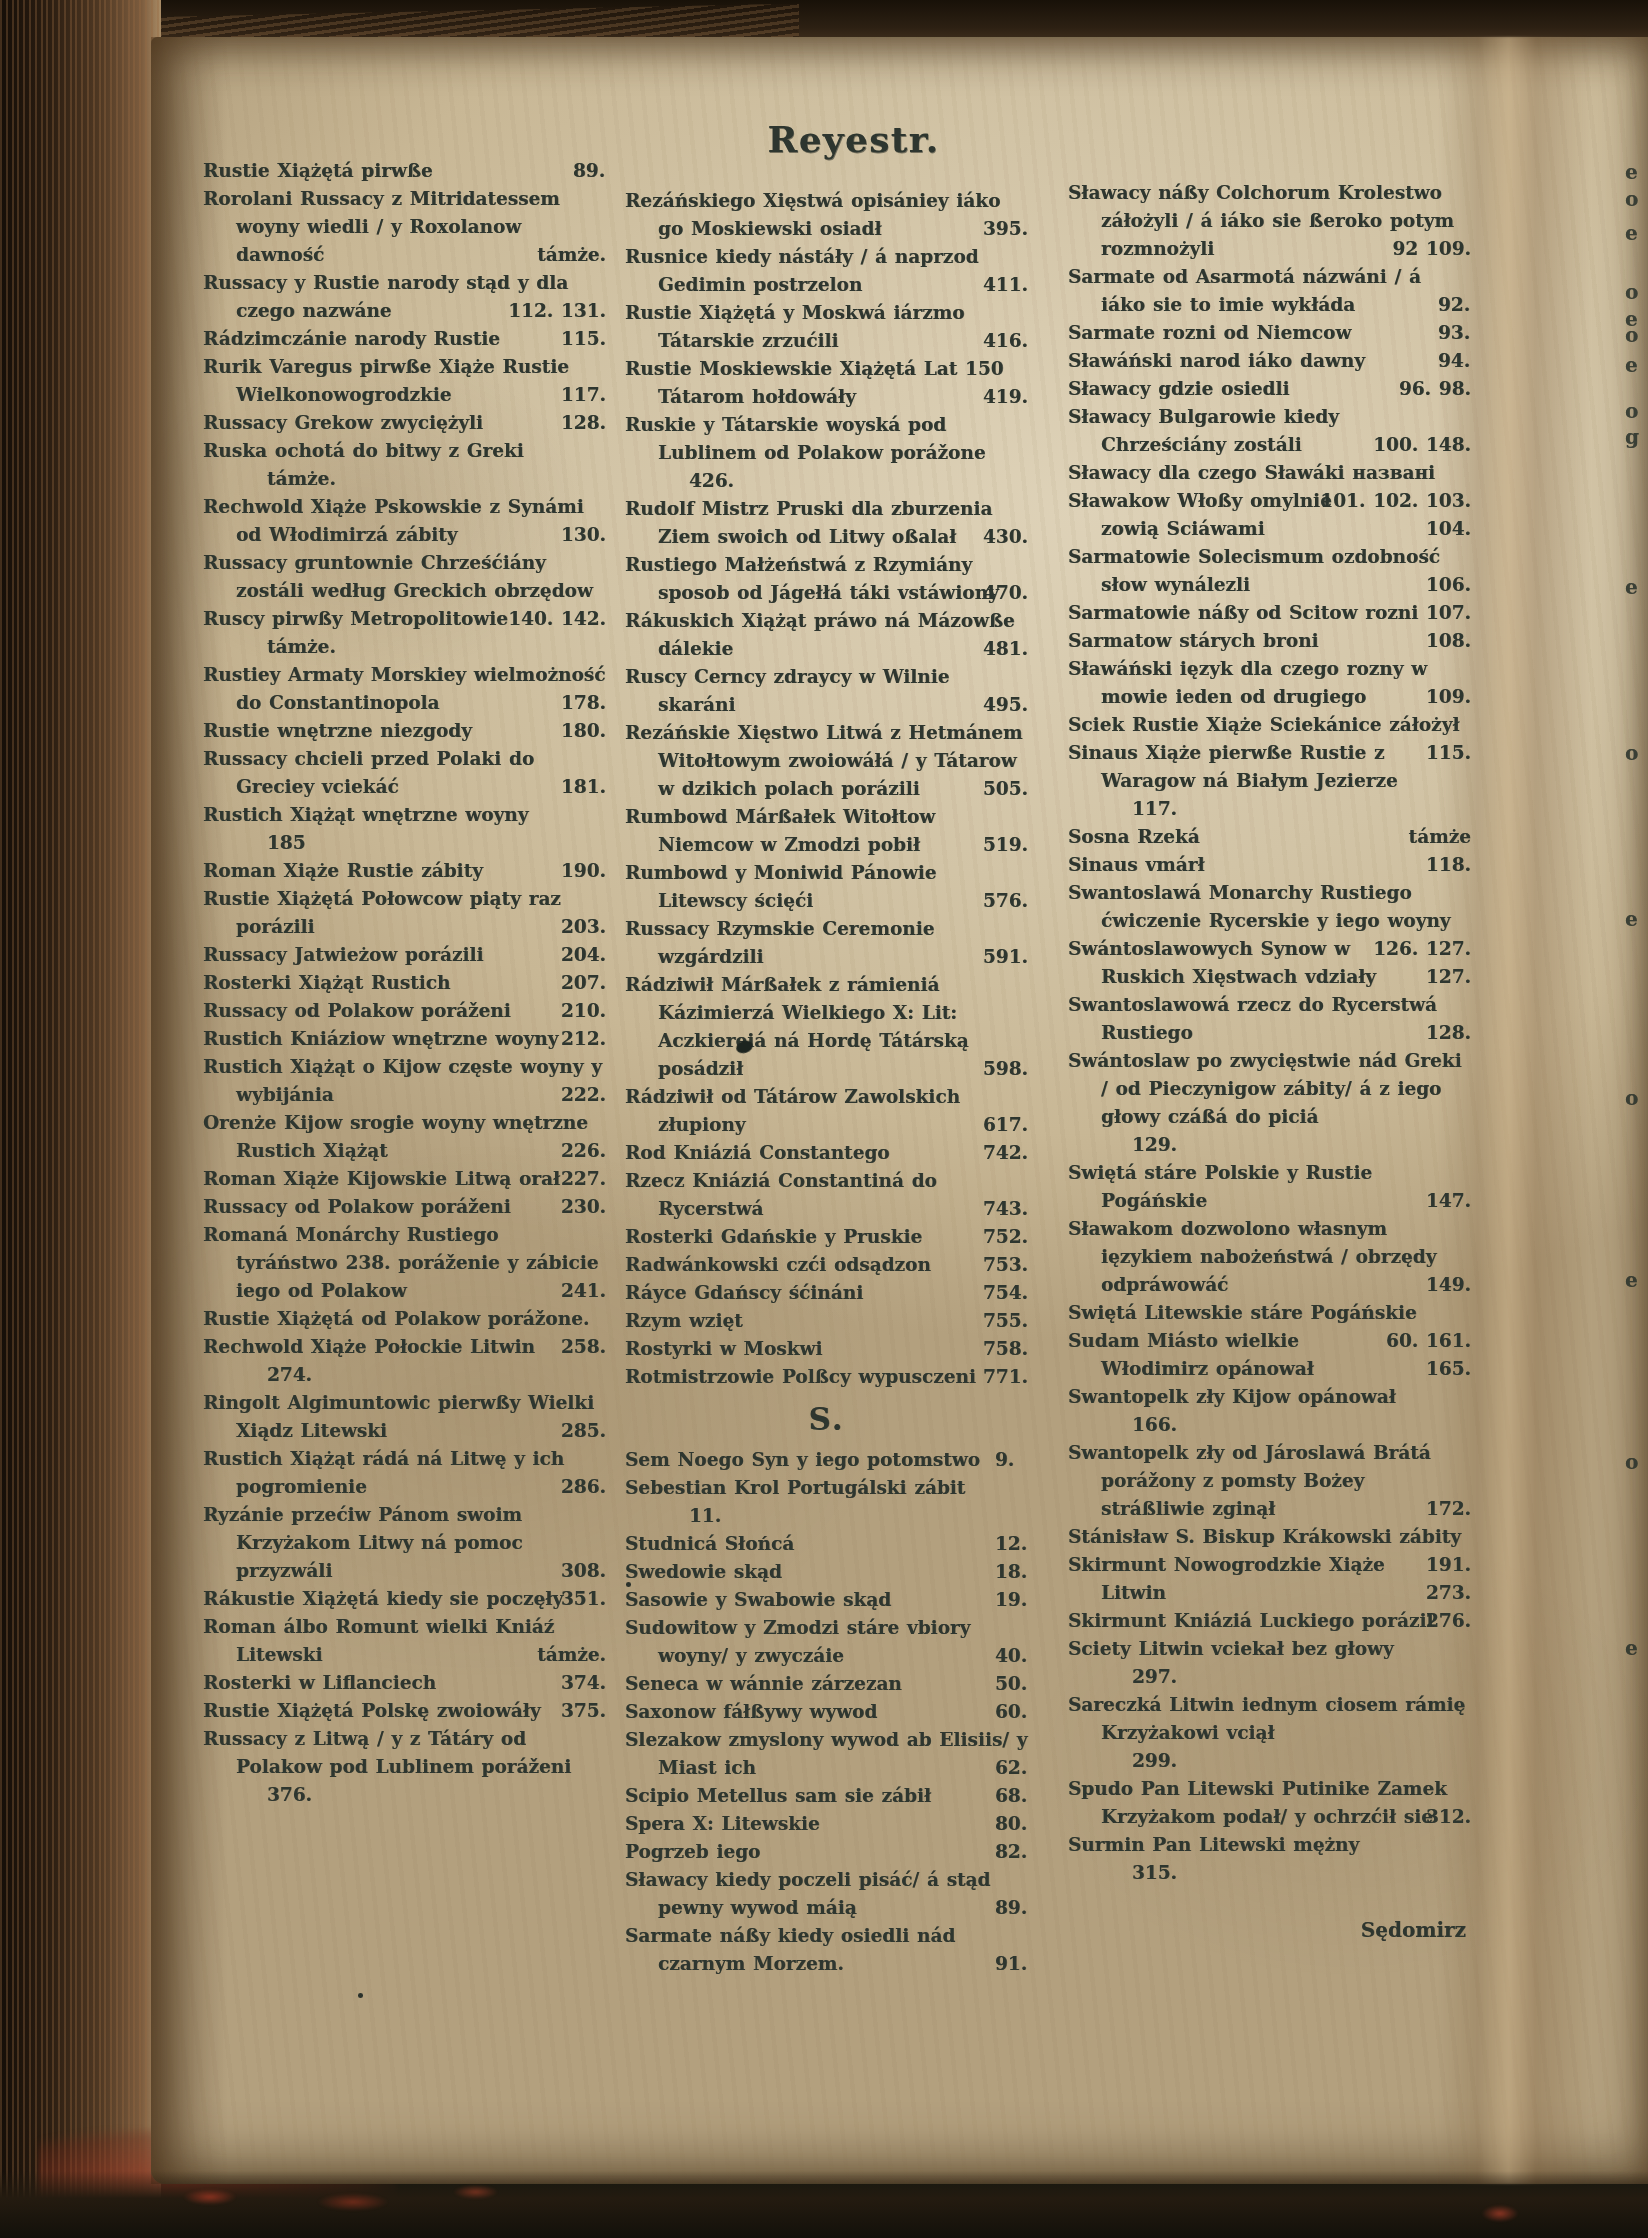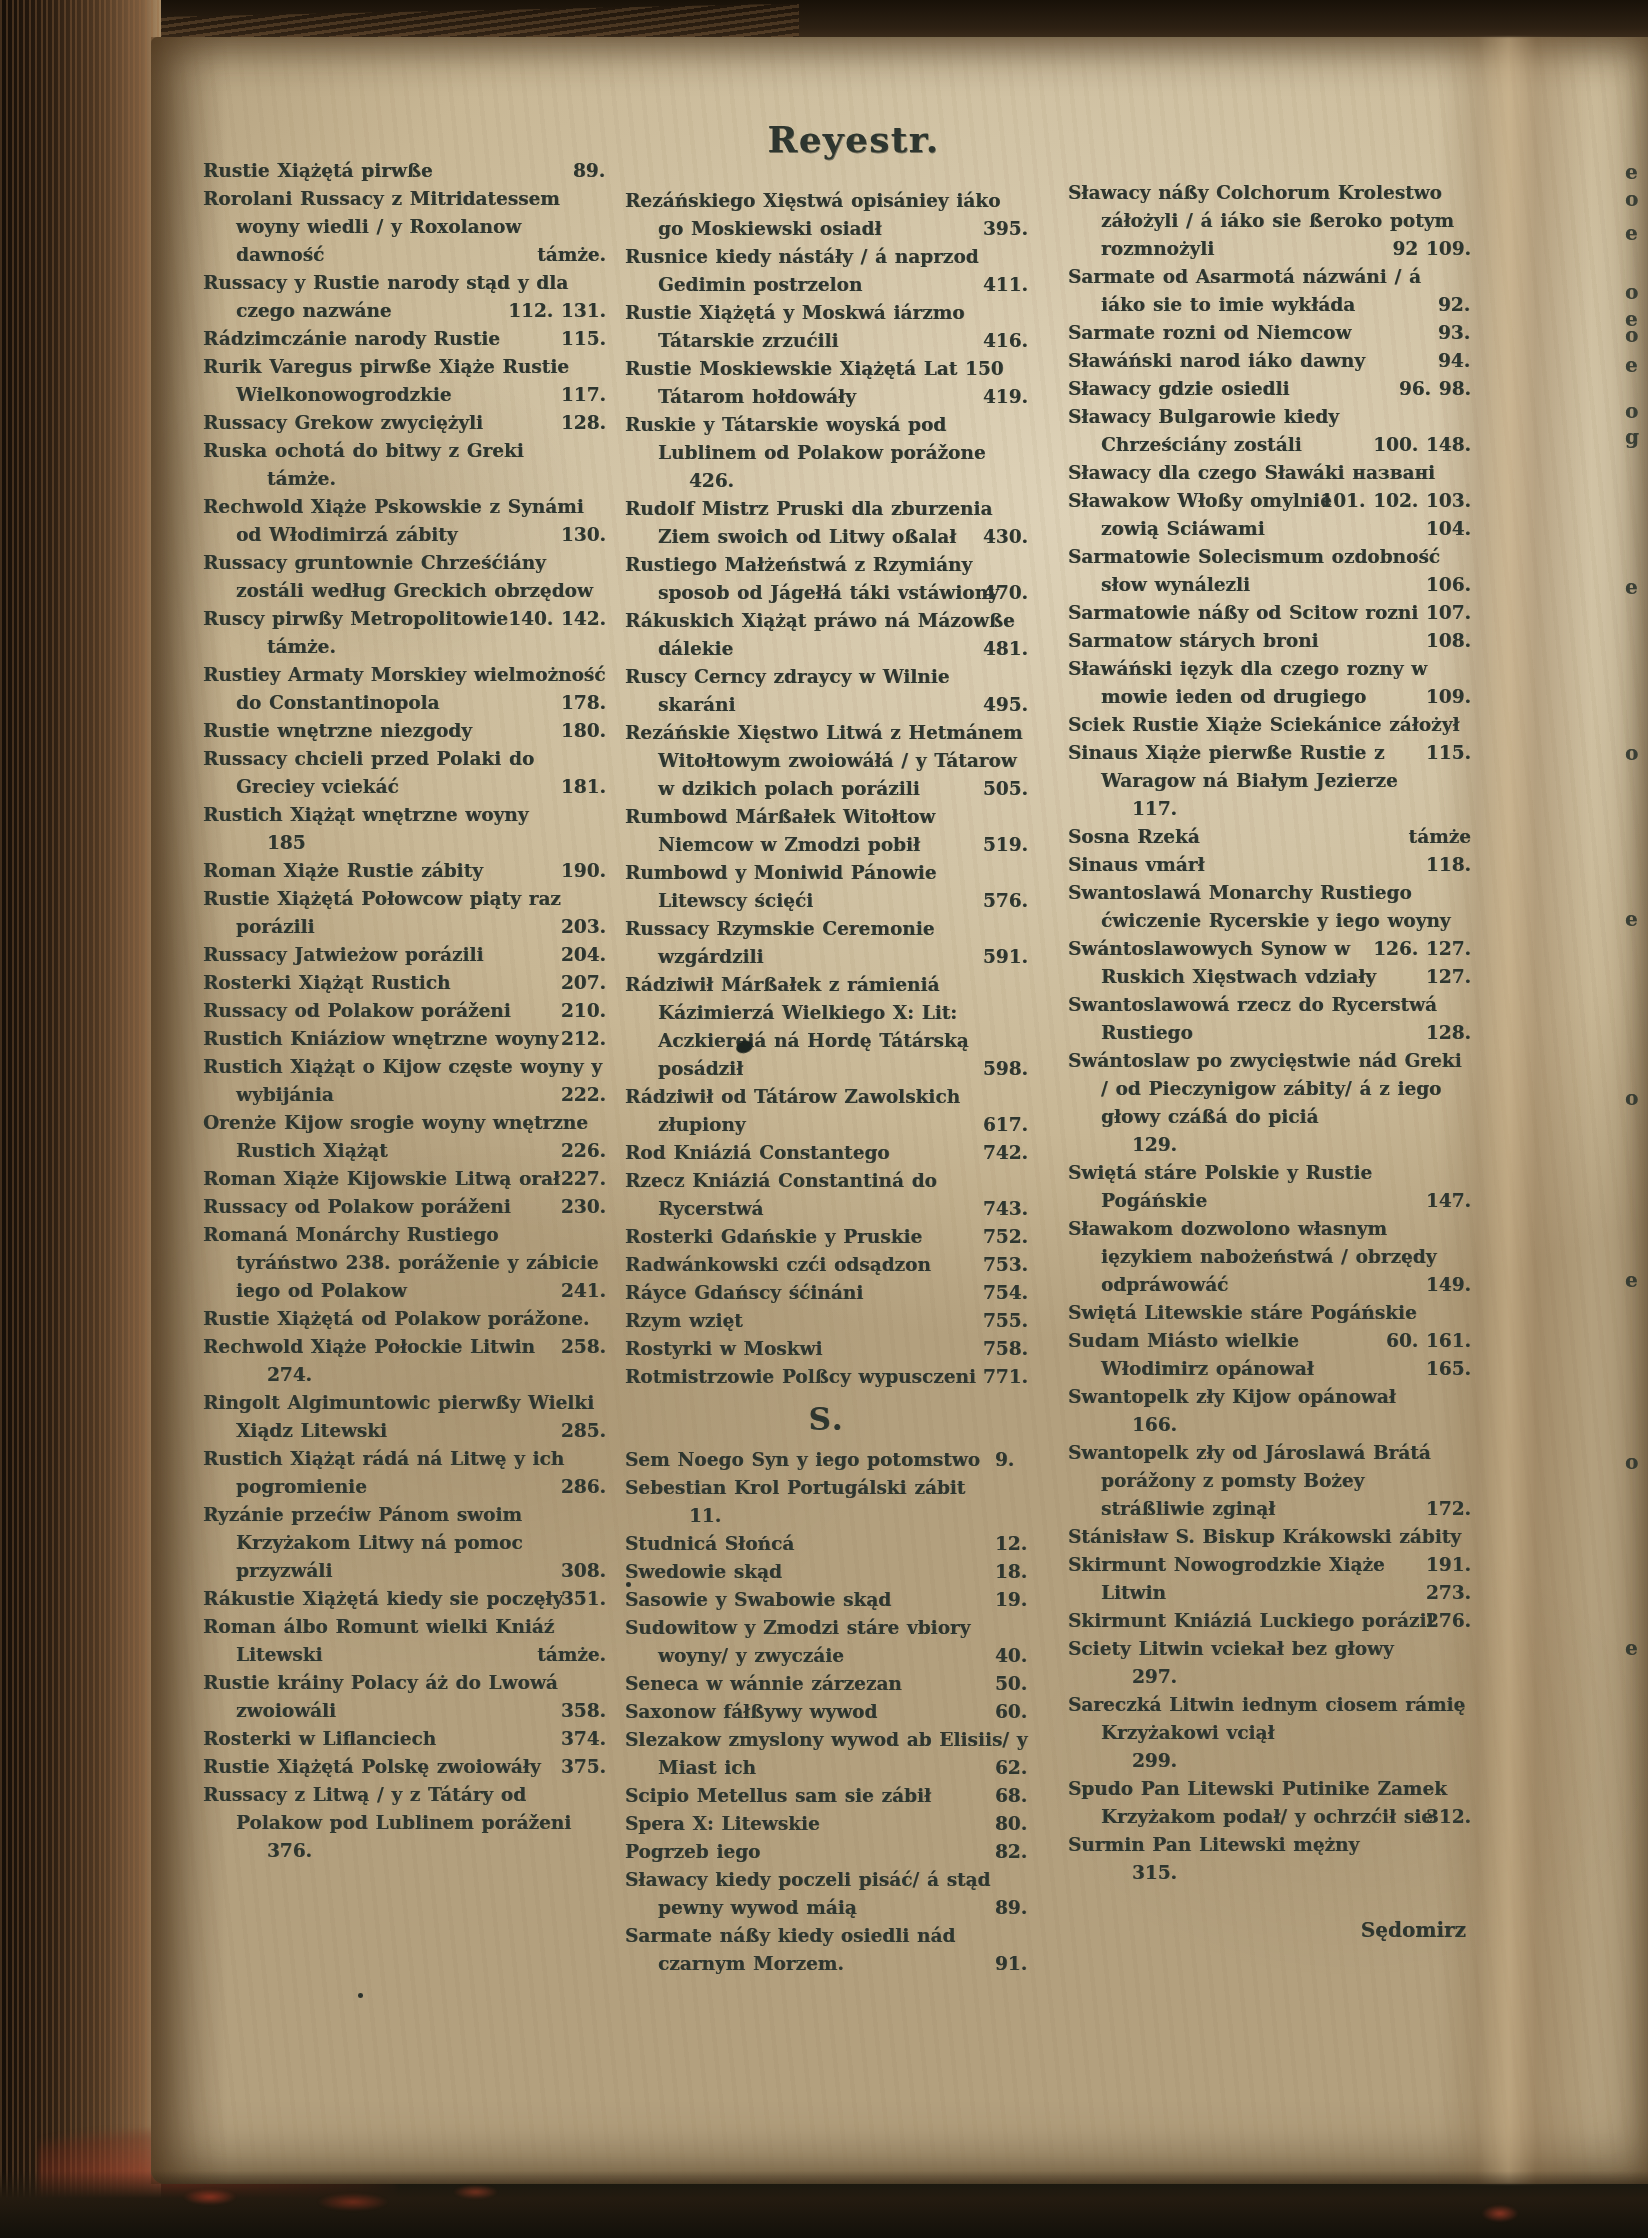--- a/index.html
+++ b/index.html
@@ -146,21 +146,20 @@
     <div class="entry"><span class="etext">Roman Xiąże Kijowskie Litwą orał </span><span class="num">227.</span></div>
     <div class="entry"><span class="etext">Russacy od Polakow poráženi </span><span class="num">230.</span></div>
     <div class="entry"><span class="etext">Romaná Monárchy Rustiego tyráństwo 238. poráženie y zábicie iego od Polakow </span><span class="num">241.</span></div>
     <div class="entry"><span class="etext">Rustie Xiążętá od Polakow porážone. </span><span class="num">258.</span></div>
     <div class="entry"><span class="etext">Rechwold Xiąże Połockie Litwin </span><span class="num own">274.</span></div>
     <div class="entry"><span class="etext">Ringolt Algimuntowic pierwßy Wielki Xiądz Litewski </span><span class="num">285.</span></div>
     <div class="entry"><span class="etext">Rustich Xiążąt rádá ná Litwę y ich pogromienie </span><span class="num">286.</span></div>
     <div class="entry"><span class="etext">Ryzánie przećiw Pánom swoim Krzyżakom Litwy ná pomoc przyzwáli </span><span class="num">308.</span></div>
     <div class="entry"><span class="etext">Rákustie Xiążętá kiedy sie poczęły </span><span class="num">351.</span></div>
     <div class="entry"><span class="etext">Roman álbo Romunt wielki Kniáź Litewski </span><span class="num">támże.</span></div>
-    <div class="entry"><span class="etext">Rustie kráiny Polacy áż do Lwowá zwoiowáli </span><span class="num">358.</span></div>
     <div class="entry"><span class="etext">Rosterki w Liflanciech </span><span class="num">374.</span></div>
     <div class="entry"><span class="etext">Rustie Xiążętá Polskę zwoiowáły </span><span class="num">375.</span></div>
     <div class="entry"><span class="etext">Russacy z Litwą / y z Tátáry od Polakow pod Lublinem poráženi </span><span class="num own">376.</span></div>
   </div>
 <div class="col" id="col-middle">
     <div class="entry"><span class="etext">Rezáńskiego Xięstwá opisániey iáko go Moskiewski osiadł </span><span class="num">395.</span></div>
     <div class="entry"><span class="etext">Rusnice kiedy nástáły / á naprzod Gedimin postrzelon </span><span class="num">411.</span></div>
     <div class="entry"><span class="etext">Rustie Xiążętá y Moskwá iárzmo Tátarskie zrzućili </span><span class="num">416.</span></div>
     <div class="entry"><span class="etext">Rustie Moskiewskie Xiążętá Lat 150 Tátarom hołdowáły </span><span class="num">419.</span></div>
     <div class="entry"><span class="etext">Ruskie y Tátarskie woyská pod Lublinem od Polakow porážone </span><span class="num own">426.</span></div>

